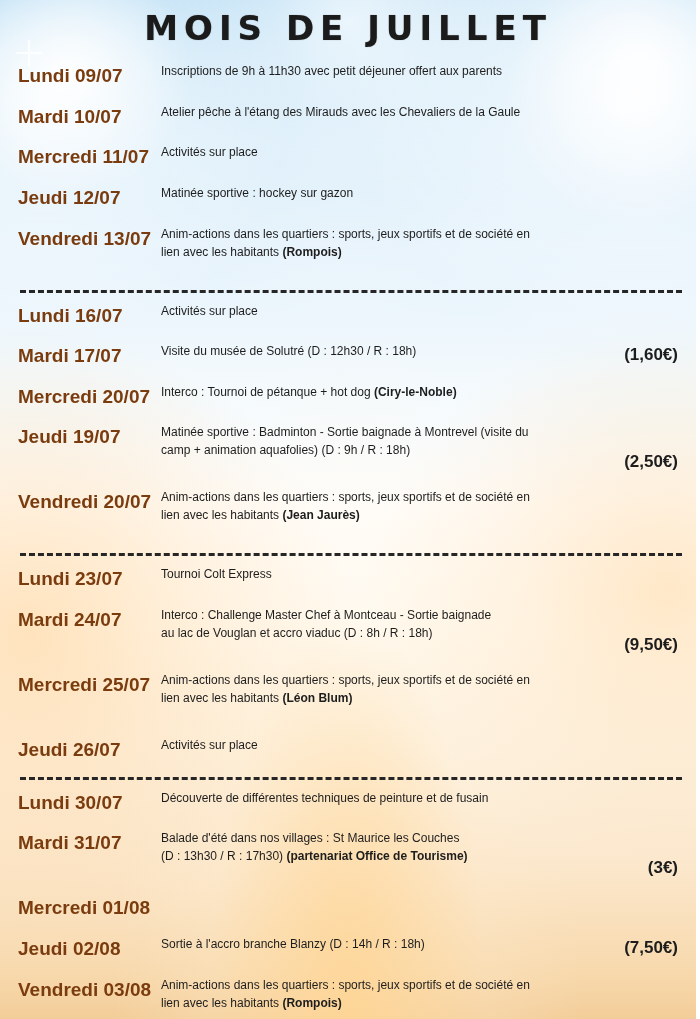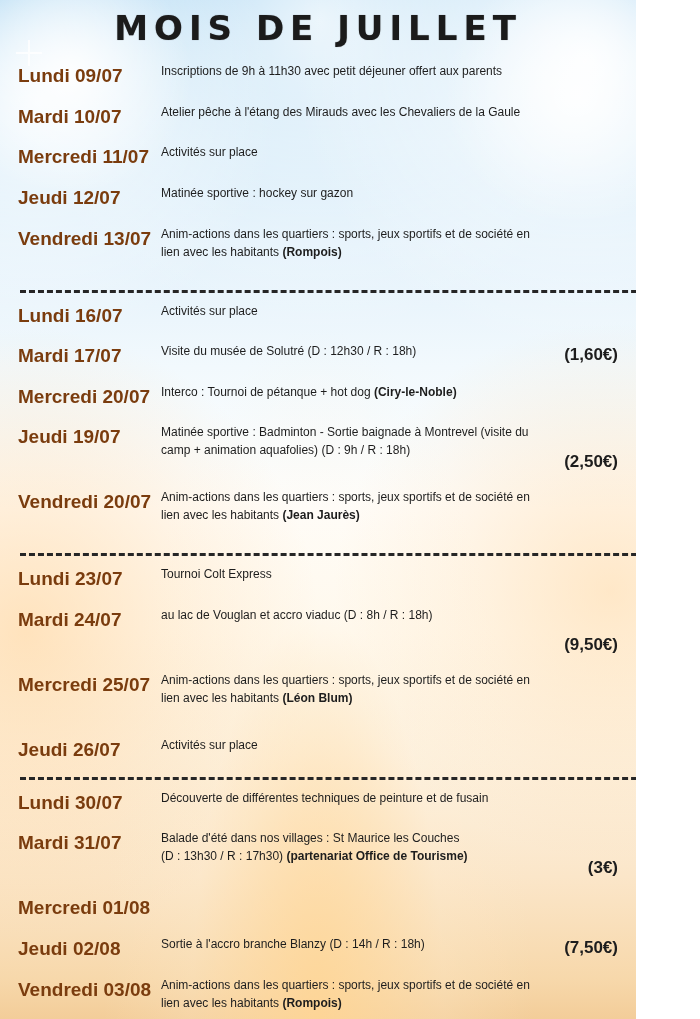--- a/index.html
+++ b/index.html
@@ -8,21 +8,21 @@
   }
   body {
     width: 700px;
     height: 1019px;
     font-family: "Liberation Sans", sans-serif;
     background: #ffffff;
     overflow: hidden;
   }
   .poster {
     position: relative;
-    width: 636px;
+    width: 696px;
     height: 1019px;
     box-sizing: border-box;
     overflow: hidden;
     background:
       radial-gradient(circle at 92% 6%, rgba(255,255,255,0.95) 0%, rgba(255,255,255,0) 26%),
       radial-gradient(circle at 6% 10%, rgba(255,255,255,0.85) 0%, rgba(255,255,255,0) 22%),
       radial-gradient(circle at 50% 2%, rgba(255,255,255,0.8) 0%, rgba(255,255,255,0) 30%),
       radial-gradient(ellipse at 50% 100%, rgba(255,214,150,0.85) 0%, rgba(255,236,205,0.25) 28%, rgba(255,255,255,0) 48%),
       radial-gradient(ellipse at 4% 62%, rgba(255,205,140,0.55) 0%, rgba(255,255,255,0) 34%),
       radial-gradient(ellipse at 96% 58%, rgba(255,210,150,0.5) 0%, rgba(255,255,255,0) 32%),
@@ -270,20 +270,21 @@
           <div class="desc">
             <span class="l">Tournoi Colt Express</span>
           </div>
           <div class="price-col">
             <span class="p empty">&nbsp;</span>
           </div>
         </div>
         <div class="row">
           <div class="day">Mardi 24/07</div>
           <div class="desc">
+            <span class="l">Interco : Challenge Master Chef à Montceau  -  Sortie baignade</span>
             <span class="l">au lac de Vouglan et accro viaduc (D : 8h / R : 18h)</span>
           </div>
           <div class="price-col">
             <span class="p empty">&nbsp;</span>
             <span class="p">(9,50€)</span>
           </div>
         </div>
         <div class="row">
           <div class="day">Mercredi 25/07</div>
           <div class="desc">

